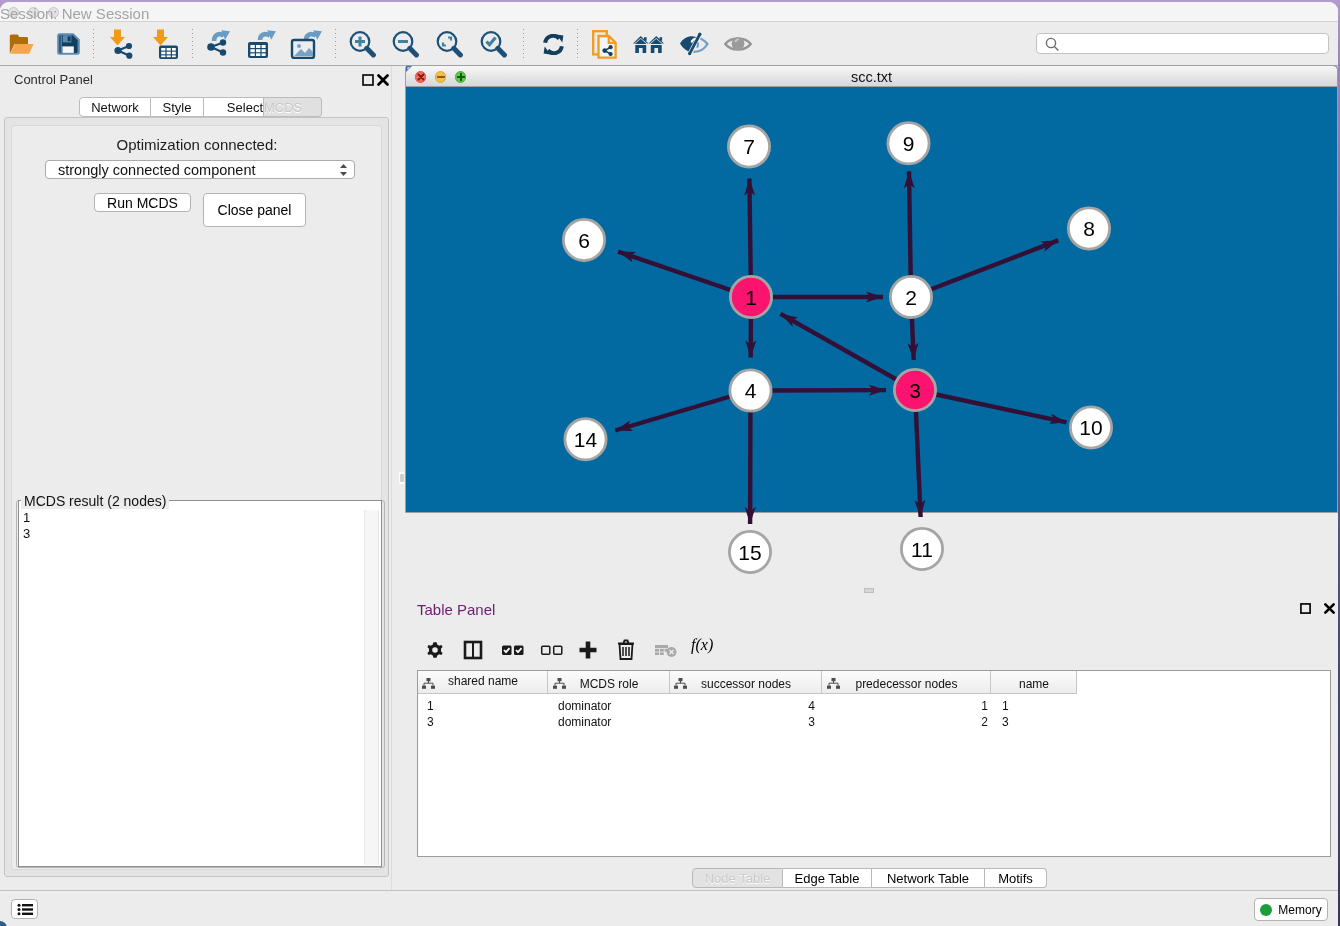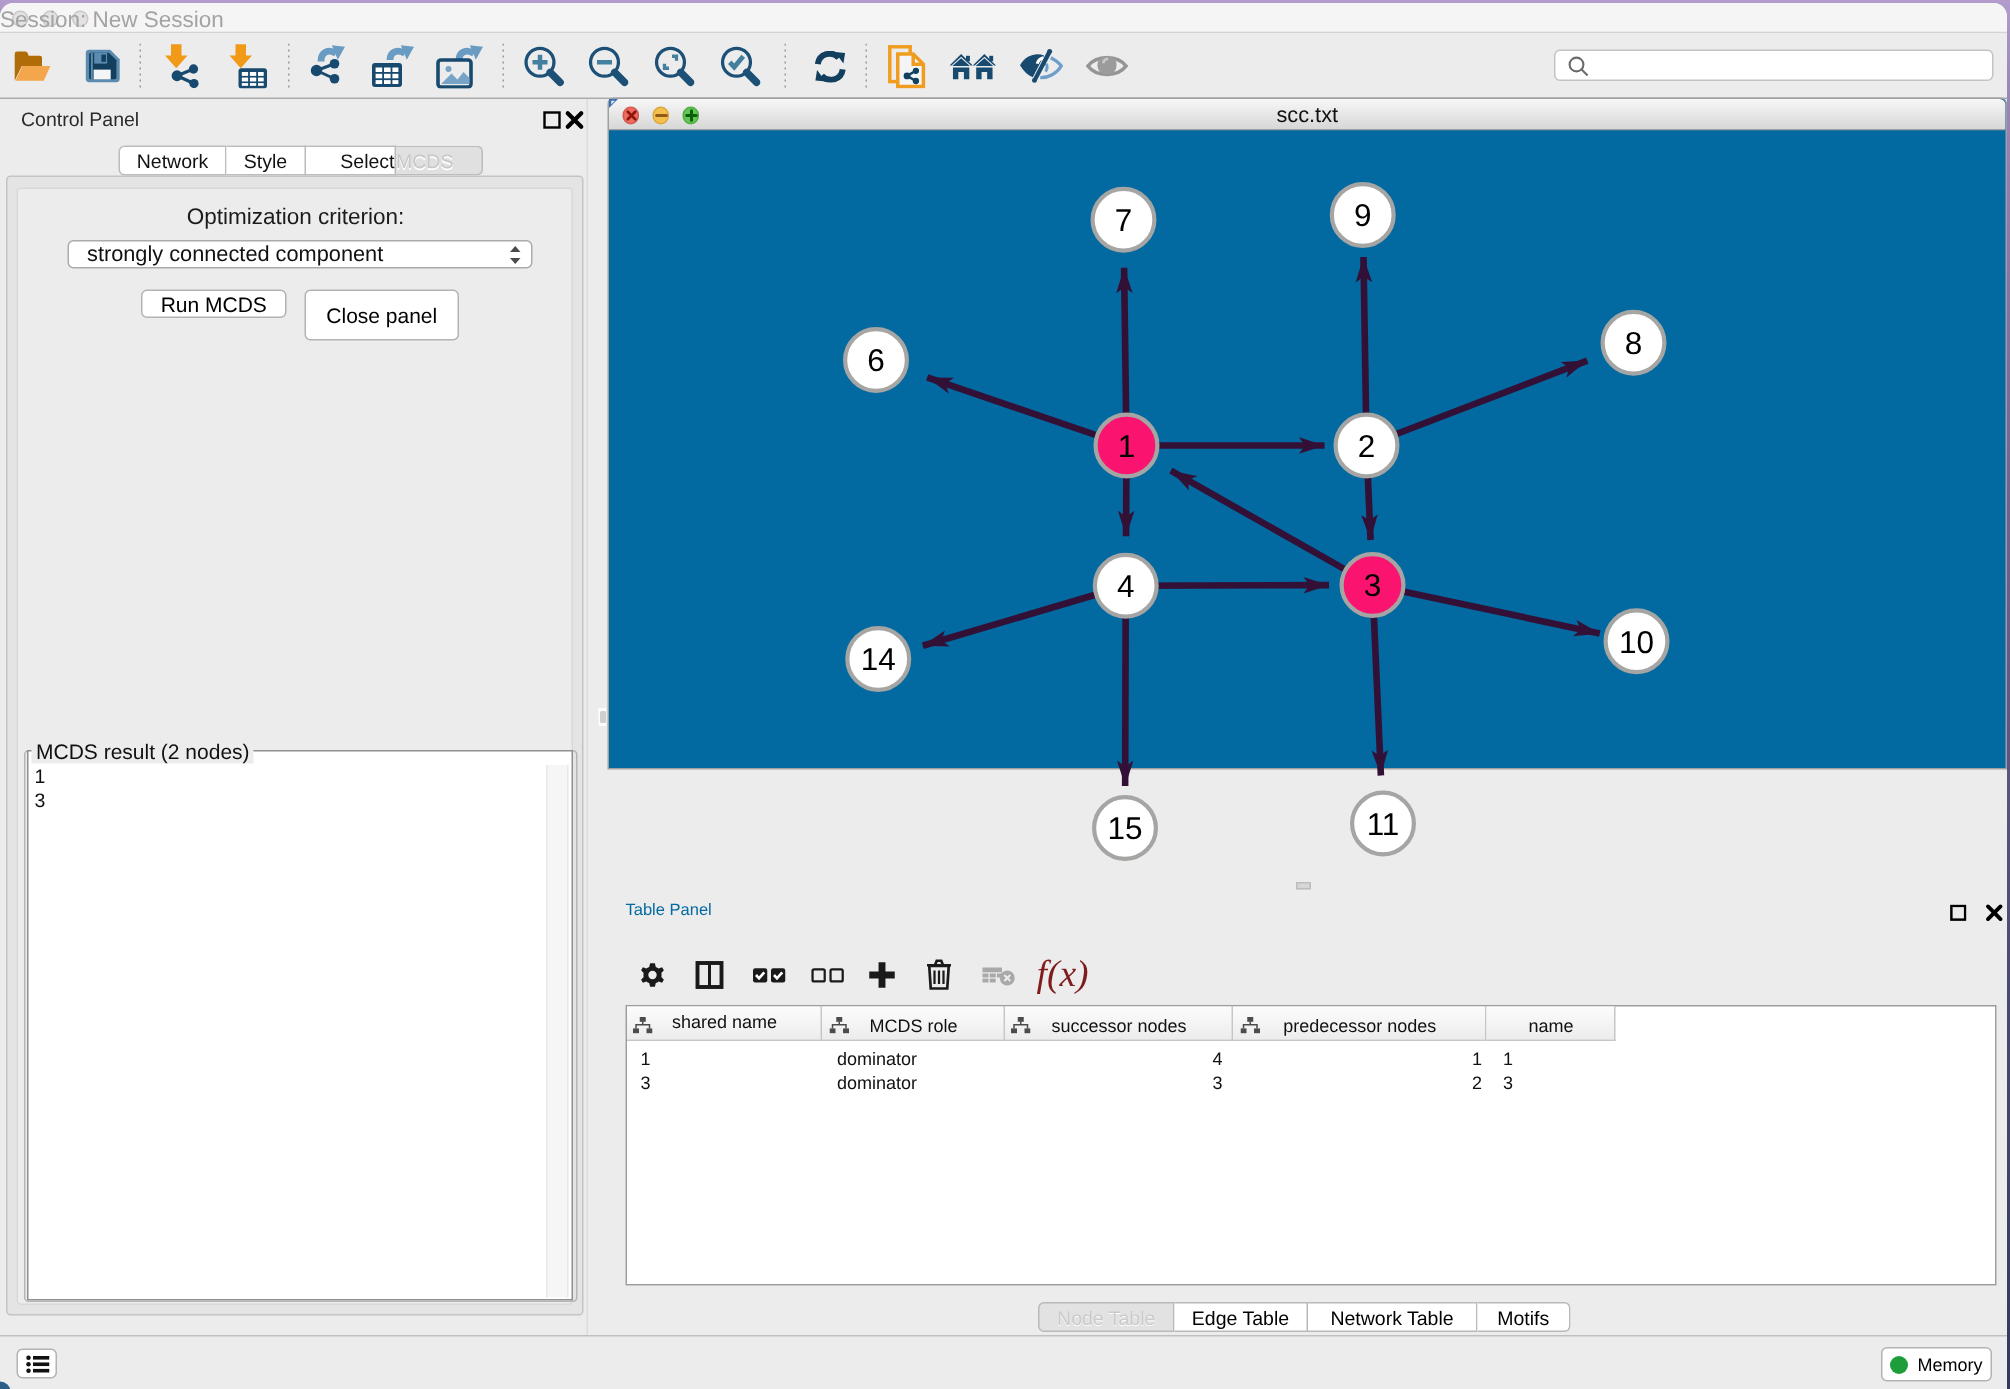--- a/index.html
+++ b/index.html
@@ -232,21 +232,21 @@
     <div style="position:absolute;left:79px;top:31px;width:243px;height:20px;">
       <div style="position:absolute;left:0;top:0;width:72px;height:20px;background:#fff;border:1px solid #bcbcbc;border-radius:4px 0 0 4px;text-align:center;font-size:13px;line-height:19px;color:#111;">Network</div>
       <div style="position:absolute;left:72px;top:0;width:53px;height:20px;background:#fff;border:1px solid #bcbcbc;border-left:none;text-align:center;font-size:13px;line-height:19px;color:#111;">Style</div>
       <div style="position:absolute;left:125px;top:0;width:60px;height:20px;background:#fff;border:1px solid #bcbcbc;border-left:none;text-align:right;font-size:13px;line-height:19px;color:#111;">Select</div>
       <div style="position:absolute;left:185px;top:0;width:58px;height:20px;background:#e0e0e0;border:1px solid #bcbcbc;border-left:none;border-radius:0 4px 4px 0;text-align:left;font-size:13px;line-height:19px;color:#c8c8c8;text-shadow:0 1px 0 #fff;">MCDS</div>
     </div>
 
     <div style="position:absolute;left:4px;top:51px;width:385px;height:760px;background:#e4e4e4;border:1px solid #c4c4c4;border-radius:3px;">
       <div style="position:absolute;left:6px;top:7px;width:371px;height:745px;background:#ececec;border:1px solid #d8d8d8;border-radius:3px;"></div>
     </div>
-    <div style="position:absolute;left:0;top:70px;width:394px;text-align:center;font-size:15px;color:#1c1c1c;">Optimization criterion:</div>
+    <div style="position:absolute;left:0;top:70px;width:394px;text-align:center;font-size:15px;color:#1c1c1c;">Optimization connected:</div>
     <div style="position:absolute;left:45px;top:94px;width:310px;height:19px;background:#fff;border:1px solid #ababab;border-radius:4px;">
       <div style="position:absolute;left:12px;top:1px;font-size:14.5px;color:#111;">strongly connected component</div>
       <svg width="11" height="14" viewBox="0 0 11 14" style="position:absolute;right:5px;top:2px;">
         <path d="M2 5 L5.5 1 L9 5 Z" fill="#4a4a4a"></path>
         <path d="M2 9 L5.5 13 L9 9 Z" fill="#4a4a4a"></path>
       </svg>
     </div>
     <div class="btn" style="left:94px;top:127px;width:97px;height:19px;font-size:14px;">Run MCDS</div>
     <div class="btn" style="left:203px;top:127px;width:103px;height:34px;font-size:14px;">Close panel</div>
 
@@ -331,21 +331,21 @@
         <text x="510" y="310.5">3</text>
         <text x="180.5" y="359.8">14</text>
         <text x="686" y="348.0">10</text>
         <text x="345" y="472.5">15</text>
         <text x="517" y="469.5">11</text>
       </g>
     </svg>
   </div>
   <div style="position:absolute;left:864px;top:586px;width:10px;height:5px;background:#d6d6d6;border:1px solid #bdbdbd;"></div>
   <div class="tablepanel" id="tablepanel">
-    <div style="position:absolute;left:12px;top:4px;font-size:11px;color:#0369a1;">Table Panel</div>
+    <div style="position:absolute;left:12px;top:4px;font-size:15px;color:#701a75;">Table Panel</div>
     <svg width="11" height="11" viewBox="0 0 12 12" style="position:absolute;left:895px;top:6px;">
       <rect x="1" y="1" width="10" height="10" fill="none" stroke="#000" stroke-width="1.8"></rect>
     </svg>
     <svg width="13" height="13" viewBox="0 0 14 14" style="position:absolute;left:918px;top:5px;">
       <path d="M2.5 2.5 L11.5 11.5 M11.5 2.5 L2.5 11.5" stroke="#000" stroke-width="2.8" stroke-linecap="round"></path>
     </svg>
 
     <svg width="22" height="22" viewBox="0 0 22 22" style="position:absolute;left:19px;top:42px;">
       <path fill="#1a1a1a" d="M11 3.2 L12.6 3.2 L13.2 5.6 A5.9 5.9 0 0 1 15.1 6.7 L17.4 5.9 L18.6 7.9 L16.9 9.7 A5.9 5.9 0 0 1 16.9 12.3 L18.6 14.1 L17.4 16.1 L15.1 15.3 A5.9 5.9 0 0 1 13.2 16.4 L12.6 18.8 L9.4 18.8 L8.8 16.4 A5.9 5.9 0 0 1 6.9 15.3 L4.6 16.1 L3.4 14.1 L5.1 12.3 A5.9 5.9 0 0 1 5.1 9.7 L3.4 7.9 L4.6 5.9 L6.9 6.7 A5.9 5.9 0 0 1 8.8 5.6 L9.4 3.2 Z M11 8.2 A2.8 2.8 0 1 0 11 13.8 A2.8 2.8 0 1 0 11 8.2 Z" fill-rule="evenodd"></path>
     </svg>
@@ -376,21 +376,21 @@
         <rect x="1" y="4" width="13" height="3.2"></rect>
         <rect x="1" y="8" width="4" height="2.6"></rect>
           <rect x="5.8" y="8" width="4" height="2.6"></rect>
           <rect x="10.6" y="8" width="3.4" height="2.6"></rect>
         <rect x="1" y="11.4" width="4" height="2.6"></rect>
           <rect x="5.8" y="11.4" width="4" height="2.6"></rect>
         <circle cx="17.5" cy="11" r="5"></circle>
       </g>
       <path d="M15.5 9 l4 4 M19.5 9 l-4 4" stroke="#ececec" stroke-width="1.4"></path>
     </svg>
-    <div style="position:absolute;left:286px;top:39px;font-family:'Liberation Serif',serif;font-style:italic;font-size:25px;color:#7f1d1d;">f(x)</div>
+    <div style="position:absolute;left:286px;top:39px;font-family:'Liberation Serif',serif;font-style:italic;font-size:16px;color:#000000;">f(x)</div>
 
     <div style="position:absolute;left:12px;top:73px;width:914px;height:187px;background:#fff;border:1px solid #9c9c9c;">
 
       <div style="position:absolute;left:0;top:0;height:21px;width:911px;font-size:12px;color:#111;">
         <div style="position:absolute;left:0;top:0;width:130px;height:23px;background:linear-gradient(180deg,#fcfcfc,#ececec);border-right:1px solid #c6c6c6;border-bottom:1px solid #c6c6c6;"></div>
         <div style="position:absolute;left:130px;top:0;width:122px;height:23px;background:linear-gradient(180deg,#fcfcfc,#ececec);border-right:1px solid #c6c6c6;border-bottom:1px solid #c6c6c6;"></div>
         <div style="position:absolute;left:252px;top:0;width:152px;height:23px;background:linear-gradient(180deg,#fcfcfc,#ececec);border-right:1px solid #c6c6c6;border-bottom:1px solid #c6c6c6;"></div>
         <div style="position:absolute;left:404px;top:0;width:169px;height:23px;background:linear-gradient(180deg,#fcfcfc,#ececec);border-right:1px solid #c6c6c6;border-bottom:1px solid #c6c6c6;"></div>
         <div style="position:absolute;left:573px;top:0;width:86px;height:23px;background:linear-gradient(180deg,#fcfcfc,#ececec);border-right:1px solid #c6c6c6;border-bottom:1px solid #c6c6c6;"></div>
         <div style="position:absolute;left:0;top:3px;width:130px;text-align:center;">shared name</div>

